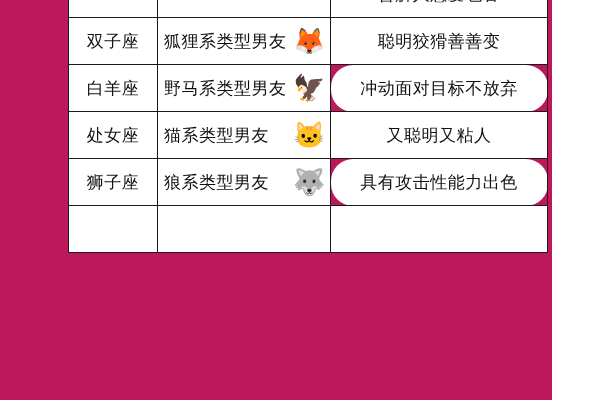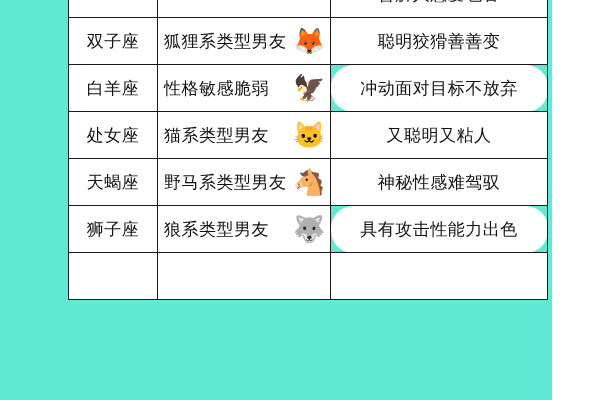--- a/index.html
+++ b/index.html
@@ -10,21 +10,21 @@
     width: 600px;
     height: 400px;
     background: #ffffff;
     font-family: "Liberation Sans", sans-serif;
     overflow: hidden;
   }
   #page {
     position: relative;
     width: 552px;
     height: 400px;
-    background: #5eead4;
+    background: #be185d;
     overflow: hidden;
   }
   
   #table-wrap {
     position: absolute;
     left: 68px;
     top: -30px;
     width: 464px;
   }
   table.zodiac {
@@ -112,50 +112,40 @@
             </div>
             <span class="animal">🦊</span>
           </td>
           <td class="col-desc">聪明狡猾善善变</td>
         </tr>
 
         <tr>
           <td class="col-sign">白羊座</td>
           <td class="col-type">
             <div class="type-inner">
-              <span class="type-text">性格敏感脆弱</span>
+              <span class="type-text">野马系类型男友</span>
             </div>
             <span class="animal">🦅</span>
           </td>
           <td class="col-desc desc-small">冲动面对目标不放弃</td>
         </tr>
 
 
 
         <tr>
           <td class="col-sign">处女座</td>
           <td class="col-type">
             <div class="type-inner">
               <span class="type-text">猫系类型男友</span>
             </div>
             <span class="animal">🐱</span>
           </td>
           <td class="col-desc">又聪明又粘人</td>
         </tr>
 
-        <tr>
-          <td class="col-sign">天蝎座</td>
-          <td class="col-type">
-            <div class="type-inner">
-              <span class="type-text">野马系类型男友</span>
-            </div>
-            <span class="animal">🐴</span>
-          </td>
-          <td class="col-desc">神秘性感难驾驭</td>
-        </tr>
 
         <tr>
           <td class="col-sign">狮子座</td>
           <td class="col-type">
             <div class="type-inner">
               <span class="type-text">狼系类型男友</span>
             </div>
             <span class="animal">🐺</span>
           </td>
           <td class="col-desc desc-small">具有攻击性能力出色</td>

